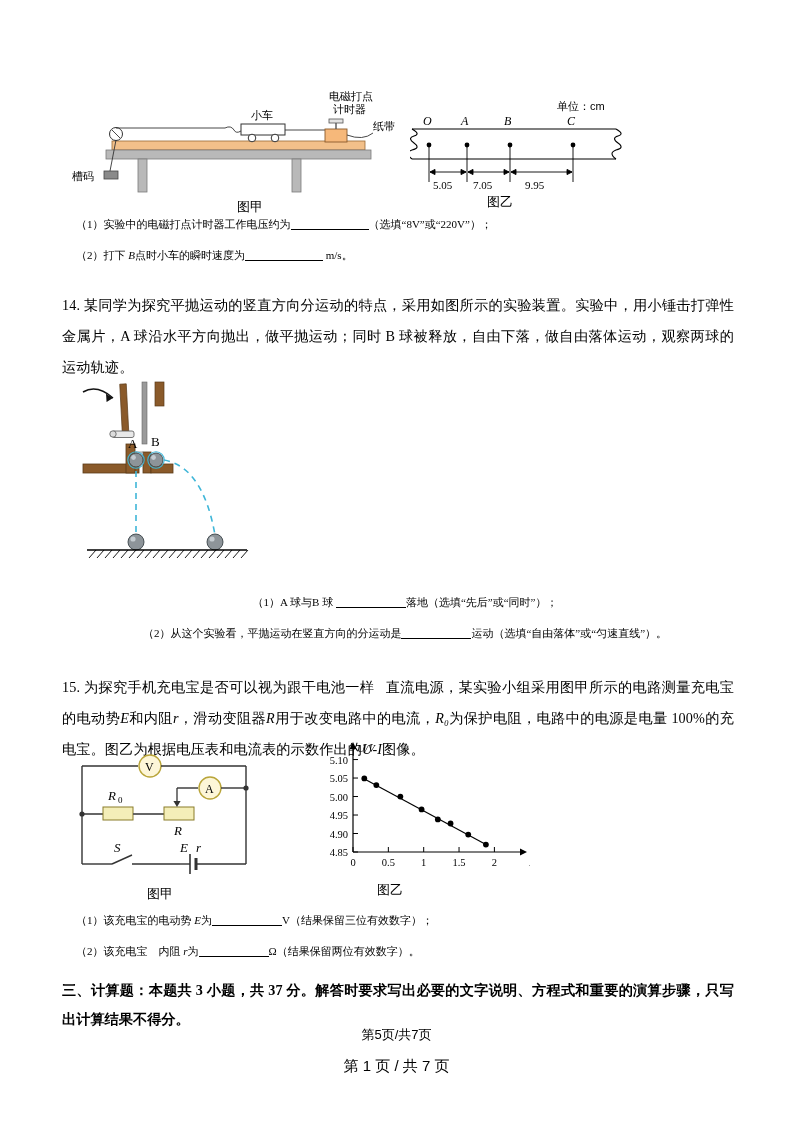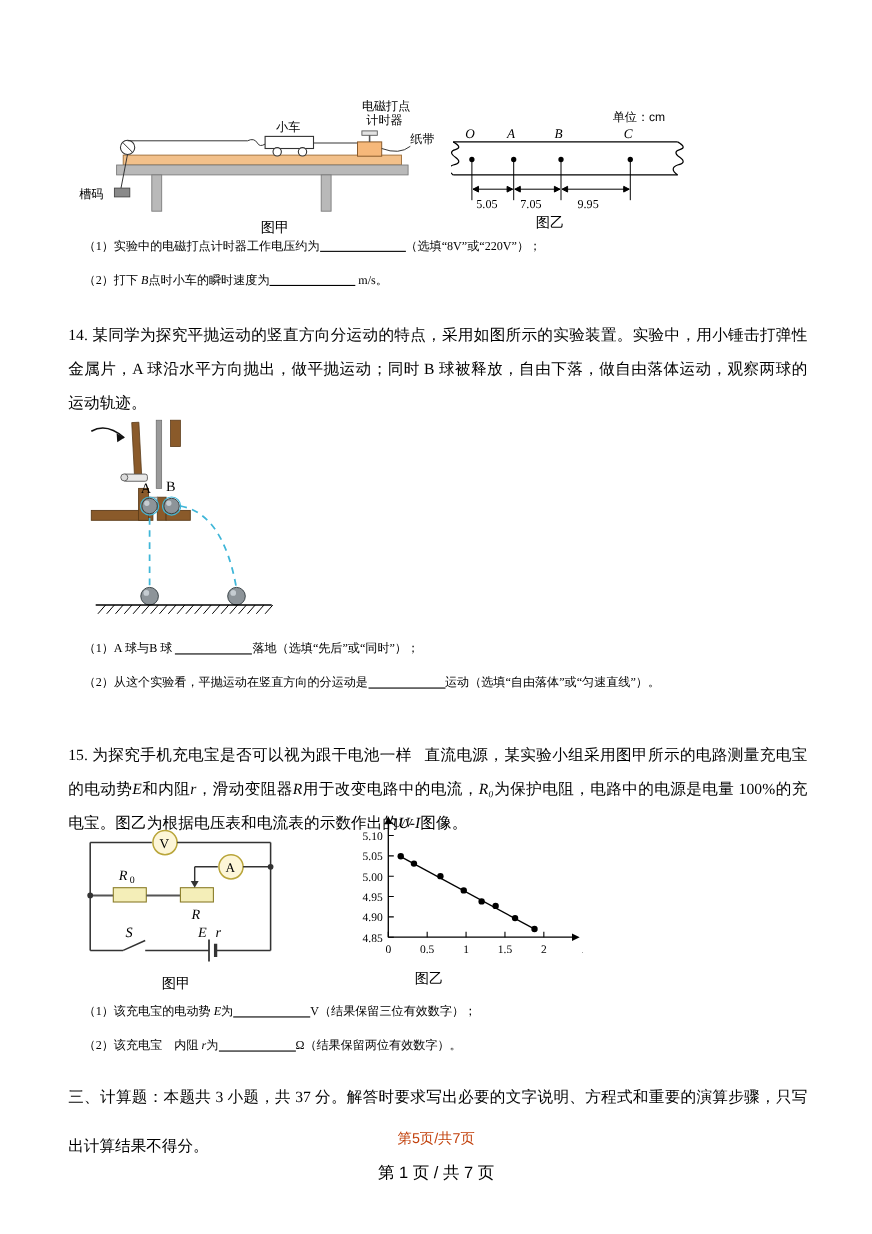--- a/index.html
+++ b/index.html
@@ -48,32 +48,33 @@
     height: 14px;
     vertical-align: -2px;
   }
   .b70 { width: 70px; }
   .b78 { width: 78px; }
   i.v { font-family: "Liberation Serif", serif; font-style: italic; }
   .unit { font-family: "Liberation Serif", serif; font-style: normal; }
 
   .section-head {
     font-size: 14.2px;
-    line-height: 44px;
+    line-height: 29px;
     text-align: justify;
+    font-weight: bold;
   }
 
   .footer1 {
     position: absolute;
     left: 0; top: 1026px;
     width: 793px;
     text-align: center;
     font-size: 13px;
     font-family: "Liberation Sans", sans-serif;
-    color: #c2410c;
+    color: #000000;
   }
   .footer2 {
     position: absolute;
     left: 0; top: 1057px;
     width: 793px;
     text-align: center;
     font-size: 15px;
     font-family: "Liberation Sans", sans-serif;
     color: #000;
   }
@@ -258,21 +259,21 @@
         <line x1="126" y1="186" x2="133" y2="178"></line>
           <line x1="134" y1="186" x2="141" y2="178"></line>
         <line x1="142" y1="186" x2="149" y2="178"></line>
           <line x1="150" y1="186" x2="157" y2="178"></line>
         <line x1="158" y1="186" x2="165" y2="178"></line>
           <line x1="166" y1="186" x2="173" y2="178"></line>
       </g>
     </svg>
   </div>
 
-  <div class="content" style="top:575px;">
+  <div class="content" style="top:587px;text-align:center;">
     <div class="sub">
       <span>（1）A 球与B 球</span>
       <span class="blank b70"></span><span>落地（选填“先后”或“同时”）；</span>
     </div>
     <div class="sub">
       <span>（2）从这个实验看，平抛运动在竖直方向的分运动是</span><span class="blank b70"></span><span>运动（选填“自由落体”或“匀速直线”）。</span>
     </div>
   </div>
 
   <div class="content" style="top:672px;">

